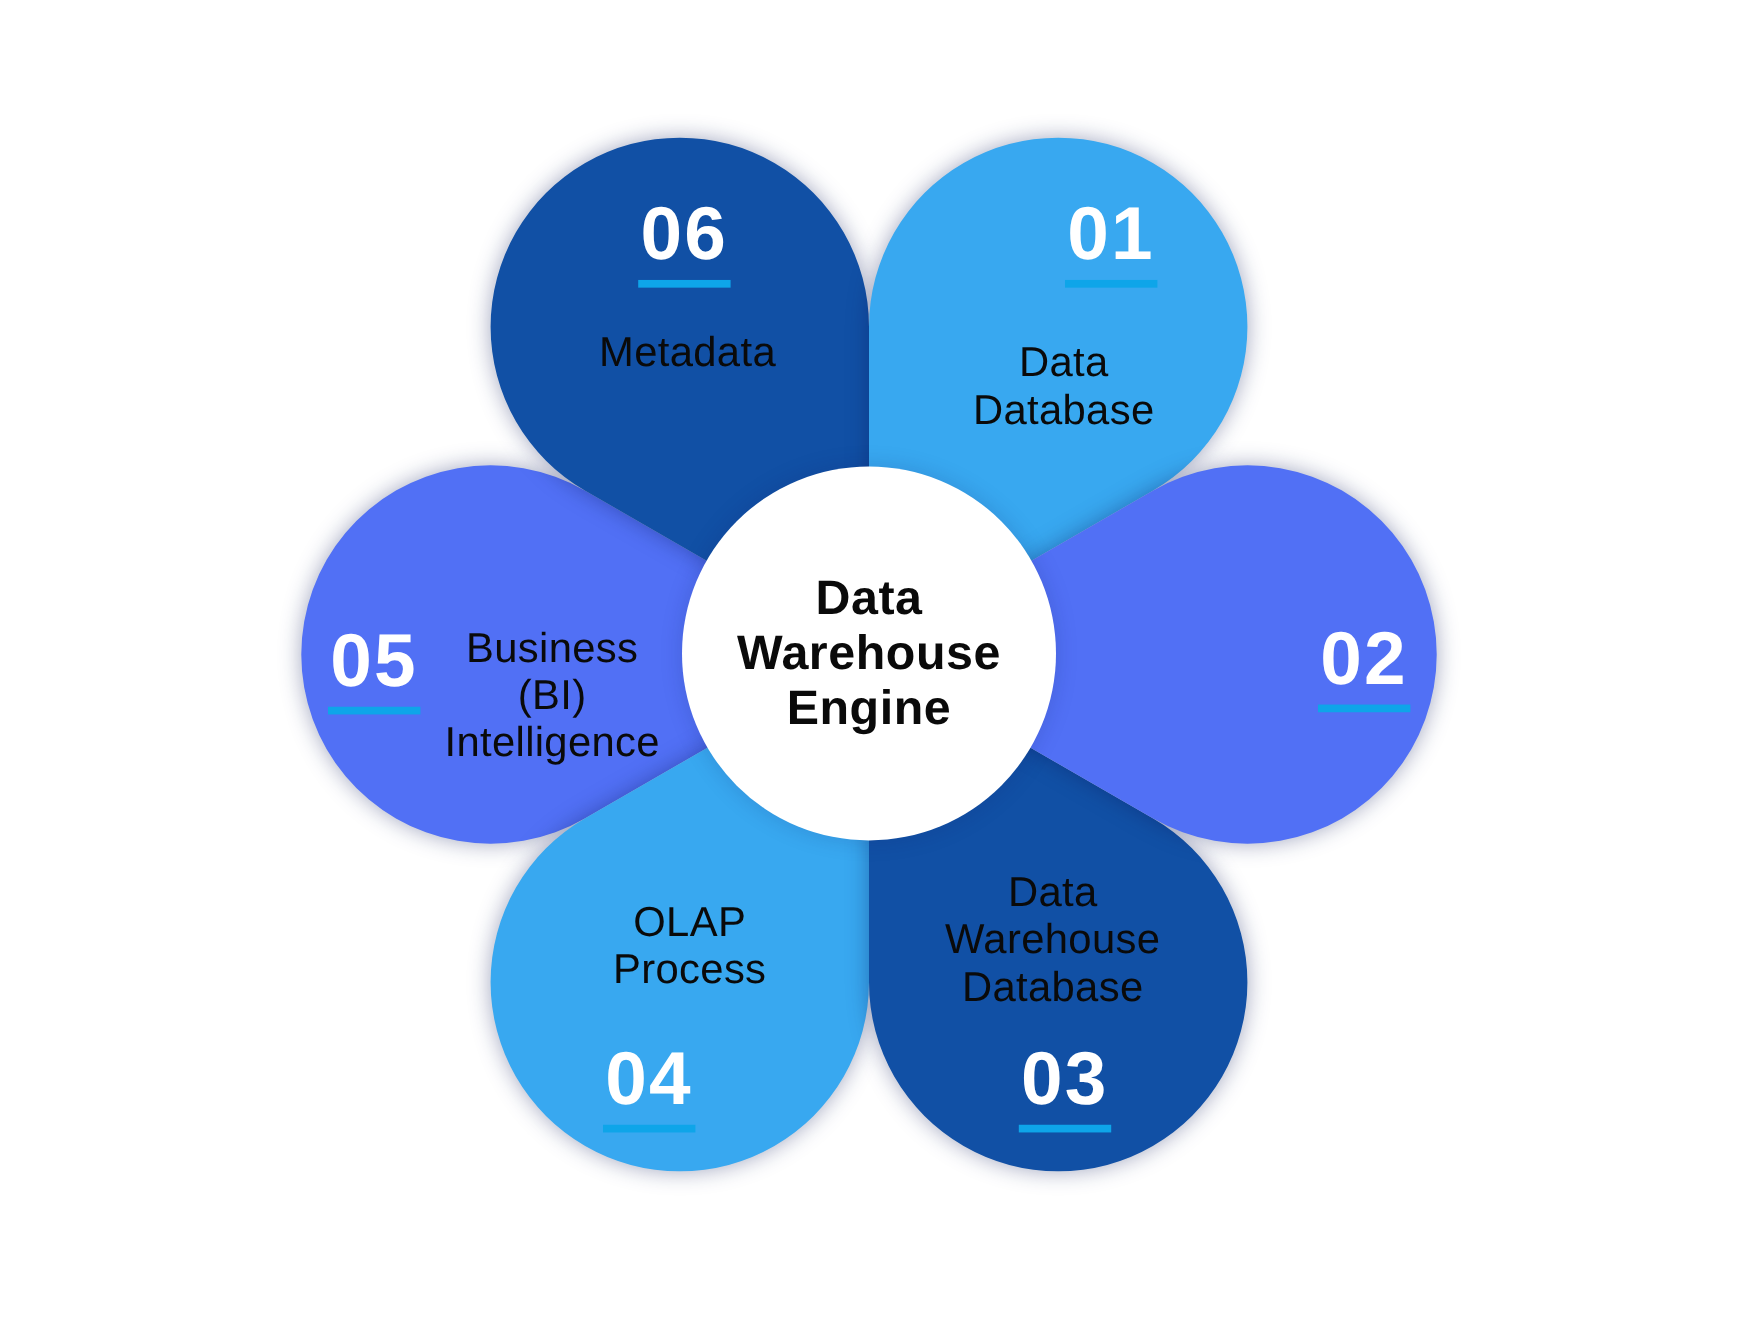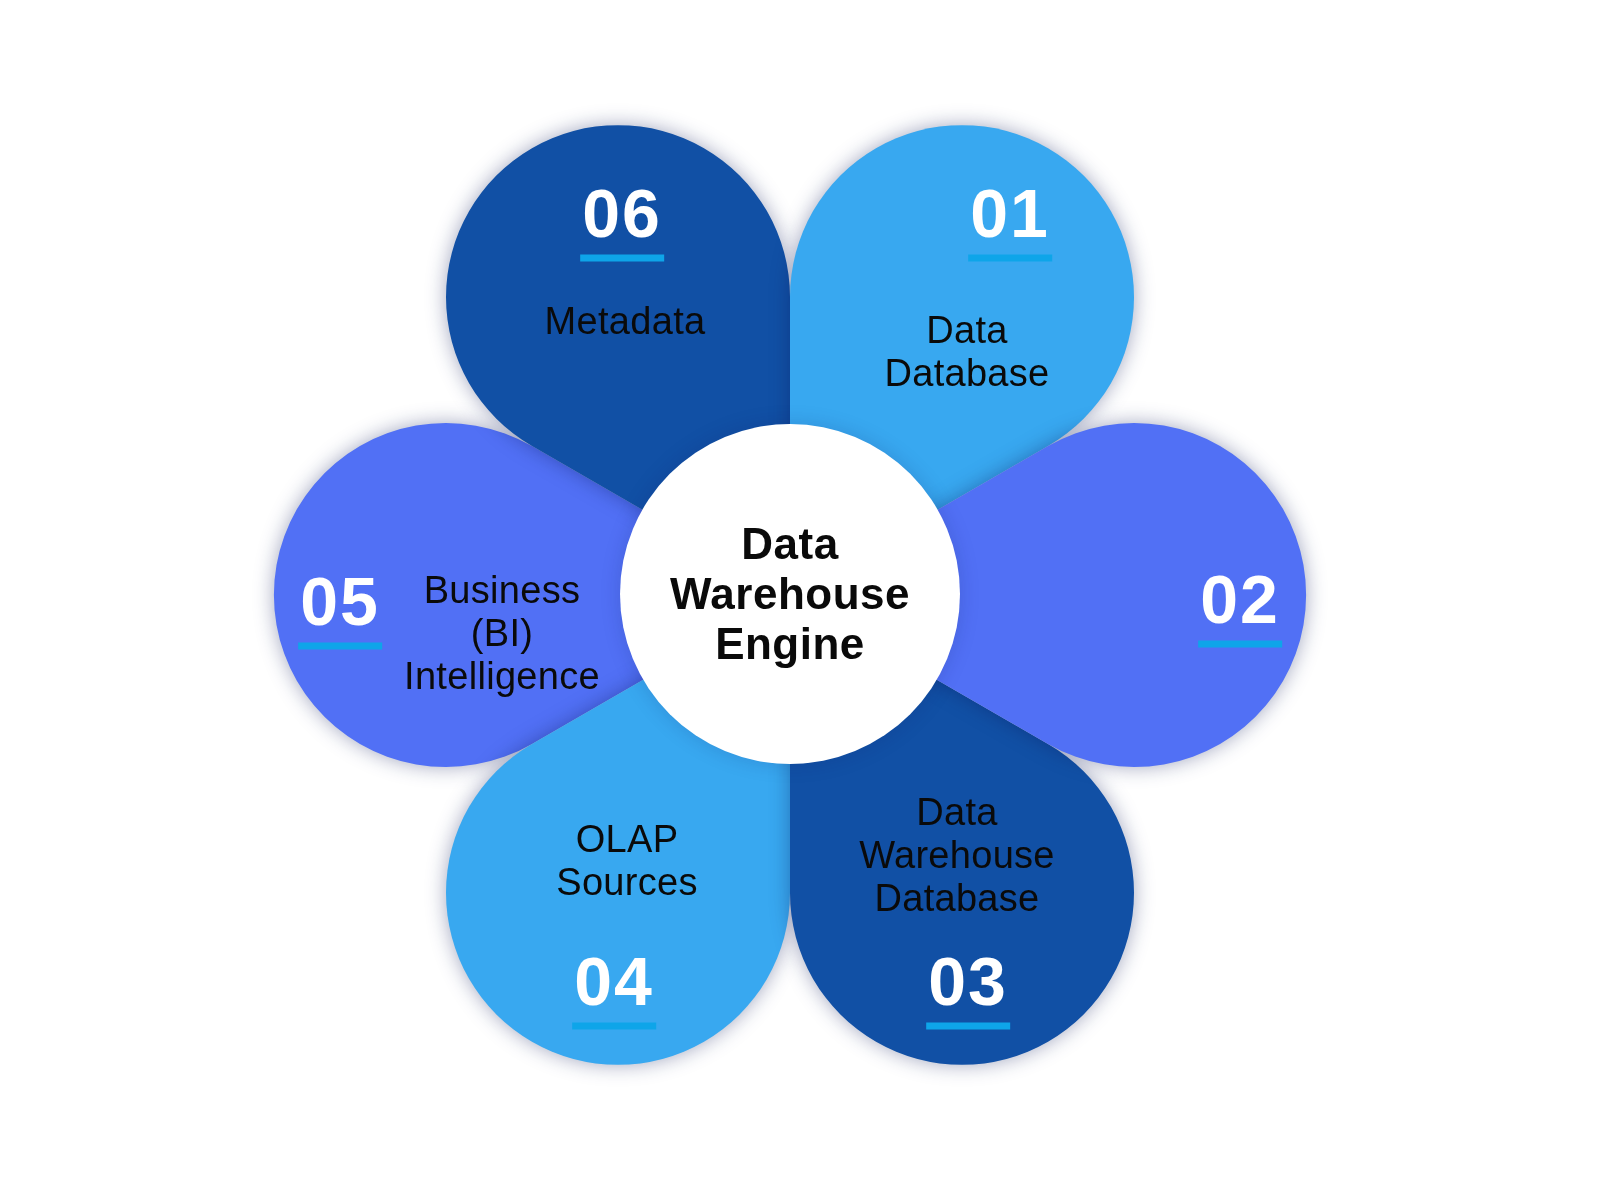--- a/index.html
+++ b/index.html
@@ -35,21 +35,21 @@
     font-weight: 400;
     letter-spacing: 0.3px;
     line-height: 1.13;
   }
   .label span { display: block; }
 
   
   .num-01 { left: 1010px;  top: 220px; }
   .num-02 { left: 1240px; top: 606px; }
   .num-03 { left: 968px;  top: 988px; }
-  .num-04 { left: 614px;  top: 988px; }
+  .num-04 { left: 590px;  top: 988px; }
   .num-05 { left: 340px;  top: 608px; }
   .num-06 { left: 622px;  top: 220px; }
 
   
   .label-01 { left: 967px;  top: 352px; }
   .label-02 { left: 1094px; top: 611px; }
   .label-03 { left: 957px;  top: 855px; }
   .label-04 { left: 627px;  top: 861px; }
   .label-05 { left: 502px;  top: 633px; }
   .label-06 { left: 625px;  top: 321px; }
@@ -109,21 +109,21 @@
     <span>Data</span>
     <span>Warehouse</span>
     <span>Database</span>
   </div>
   <div class="txt num num-03">
     <span>03</span>
   </div>
 
   <div class="txt label label-04">
     <span>OLAP</span>
-    <span>Sources</span>
+    <span>Process</span>
   </div>
   <div class="txt num num-04">
     <span>04</span>
   </div>
 
   <div class="txt num num-05">
     <span>05</span>
   </div>
   <div class="txt label label-05">
     <span>Business</span>

